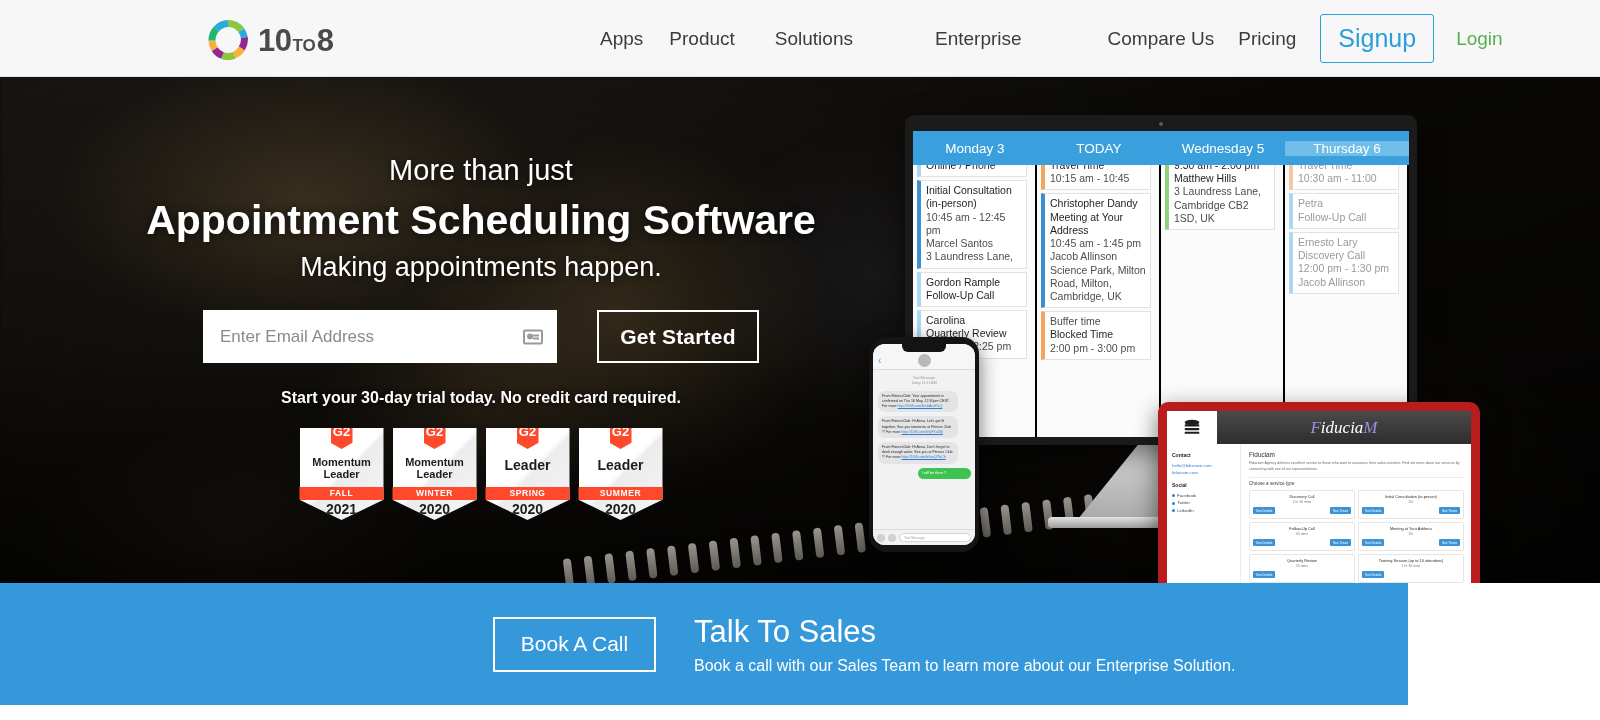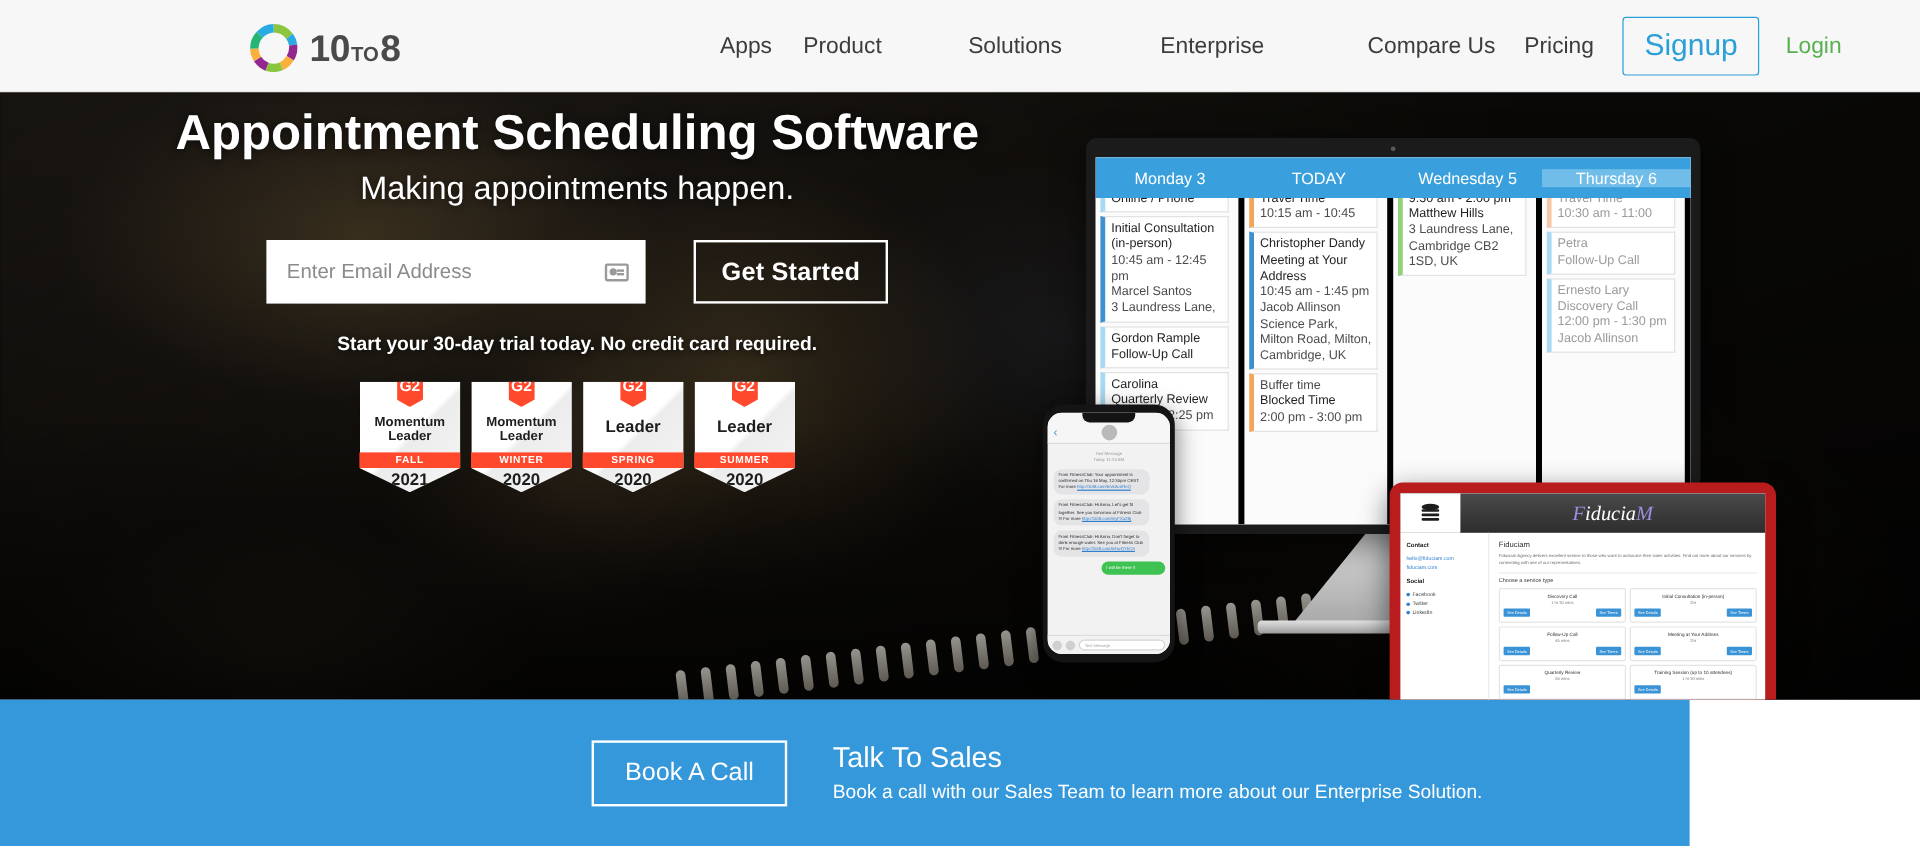--- a/index.html
+++ b/index.html
@@ -37,21 +37,21 @@
 
   .nav {
     position: absolute; left: 600px; top: 0; height: 77px;
     display: flex; align-items: center;
   }
   .nav-item {
     font-size: 19px; color: #3c3c3c; cursor: pointer;
     white-space: nowrap;
   }
   .nav-item.gap-apps    { margin-right: 26px; }
-  .nav-item.gap-product { margin-right: 72px; }
+  .nav-item.gap-product { margin-right: 40px; }
   .nav-item.gap-sol     { margin-right: 82px; }
   .nav-item.gap-ent     { margin-right: 86px; }
   .nav-item.gap-cmp     { margin-right: 24px; }
   .nav-item.gap-pri     { margin-right: 24px; }
   .nav-signup {
     font-size: 25px; color: #2a9fd8;
     border: 1px solid #2a9fd8; border-radius: 3px;
     padding: 9px 17px; cursor: pointer; background: transparent;
     white-space: nowrap;
   }
@@ -112,21 +112,21 @@
   }
   .hero-sub {
     margin-top: 8px; font-size: 27px; font-weight: normal;
     text-shadow: 0 1px 6px rgba(0,0,0,0.6);
   }
   .hero-form {
     margin-top: 27px; display: flex; justify-content: center;
     align-items: stretch; gap: 0;
   }
   .email-box {
-    position: relative; width: 316px; height: 53px;
+    position: relative; width: 354px; height: 53px;
     background: #ffffff; display: flex; align-items: center;
   }
   .email-input {
     border: 0; outline: none; width: 100%; height: 100%;
     font-family: "Liberation Sans", sans-serif;
     font-size: 17px; color: #555; padding: 0 42px 0 17px;
     background: transparent;
   }
   .email-input::placeholder { color: #8b8b8b; }
   .email-icon {
@@ -224,21 +224,21 @@
   .cal-head {
     display: flex; height: 34px; background: #3aa0dd;
     color: #ffffff; font-size: 13.5px; align-items: center;
   }
   .cal-head > div {
     flex: 1; text-align: center; font-weight: normal;
   }
   .cal-head > div.active { background: #6fbde8; }
   .cal-body { display: flex; height: 272px; background: #fbfbfb; }
   .cal-col {
-    flex: 1; border-right: 5px solid #000000;
+    flex: 1; border-right: 2px solid #000000;
     padding: 2px 4px 0 0; position: relative; overflow: hidden;
   }
   .evt {
     position: relative; margin: 0 4px 3px 4px;
     background: #ffffff; border: 1px solid #e2e2e2;
     border-left: 4px solid #3d8fd0;
     padding: 3px 4px 4px 5px;
     font-size: 10.5px; color: #2e2e2e; line-height: 1.26;
   }
   .evt.b-orange { border-left-color: #f4a55b; }
@@ -369,21 +369,21 @@
     width: 1408px; height: 122px; background: #3498db;
     display: flex; align-items: center;
   }
   .book-btn {
     margin-left: 493px; width: 163px; height: 55px;
     border: 2px solid #ffffff; background: transparent;
     color: #ffffff; font-size: 21px;
     font-family: "Liberation Sans", sans-serif; cursor: pointer;
   }
   .cta-text { margin-left: 38px; color: #ffffff; }
-  .cta-title { font-size: 24px; line-height: 1.2; }
+  .cta-title { font-size: 31px; line-height: 1.2; }
   .cta-sub { font-size: 16px; margin-top: 6px; }
 
   .bottom-strip {
     position: absolute; top: 705px; left: 0;
     width: 1600px; height: 15px; background: #ffffff;
   }
 </style>
 </head>
 <body>
 
@@ -655,20 +655,21 @@
               </div>
             </div>
           </div>
 
         </div>
       </div>
 
     </div>
 
     <div class="hero-copy">
+      <div class="hero-eyebrow">More than just</div>
       <div class="hero-title">Appointment Scheduling Software</div>
       <div class="hero-sub">Making appointments happen.</div>
 
       <div class="hero-form">
         <div class="email-box">
           <input class="email-input" type="text" placeholder="Enter Email Address" style="">
           <span class="email-icon"></span>
         </div>
         <button class="get-started">Get Started</button>
       </div>

